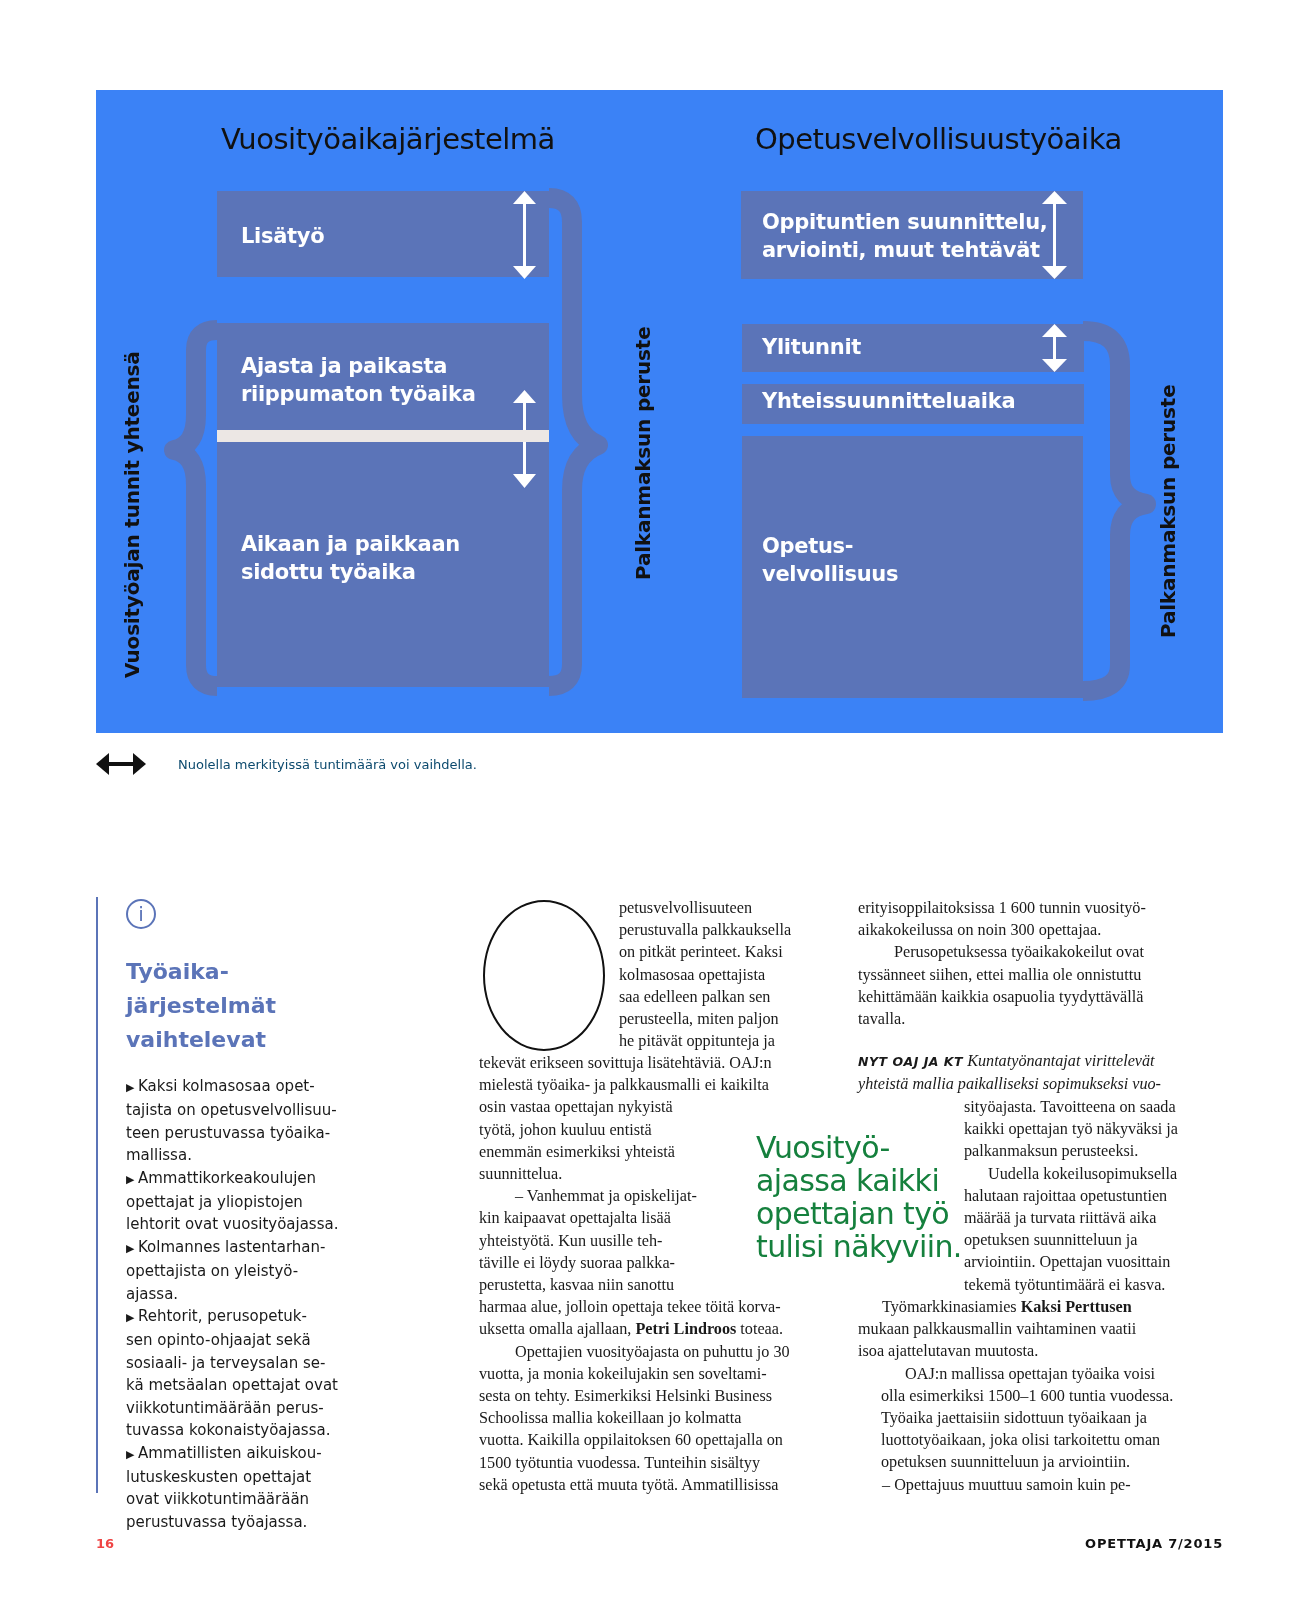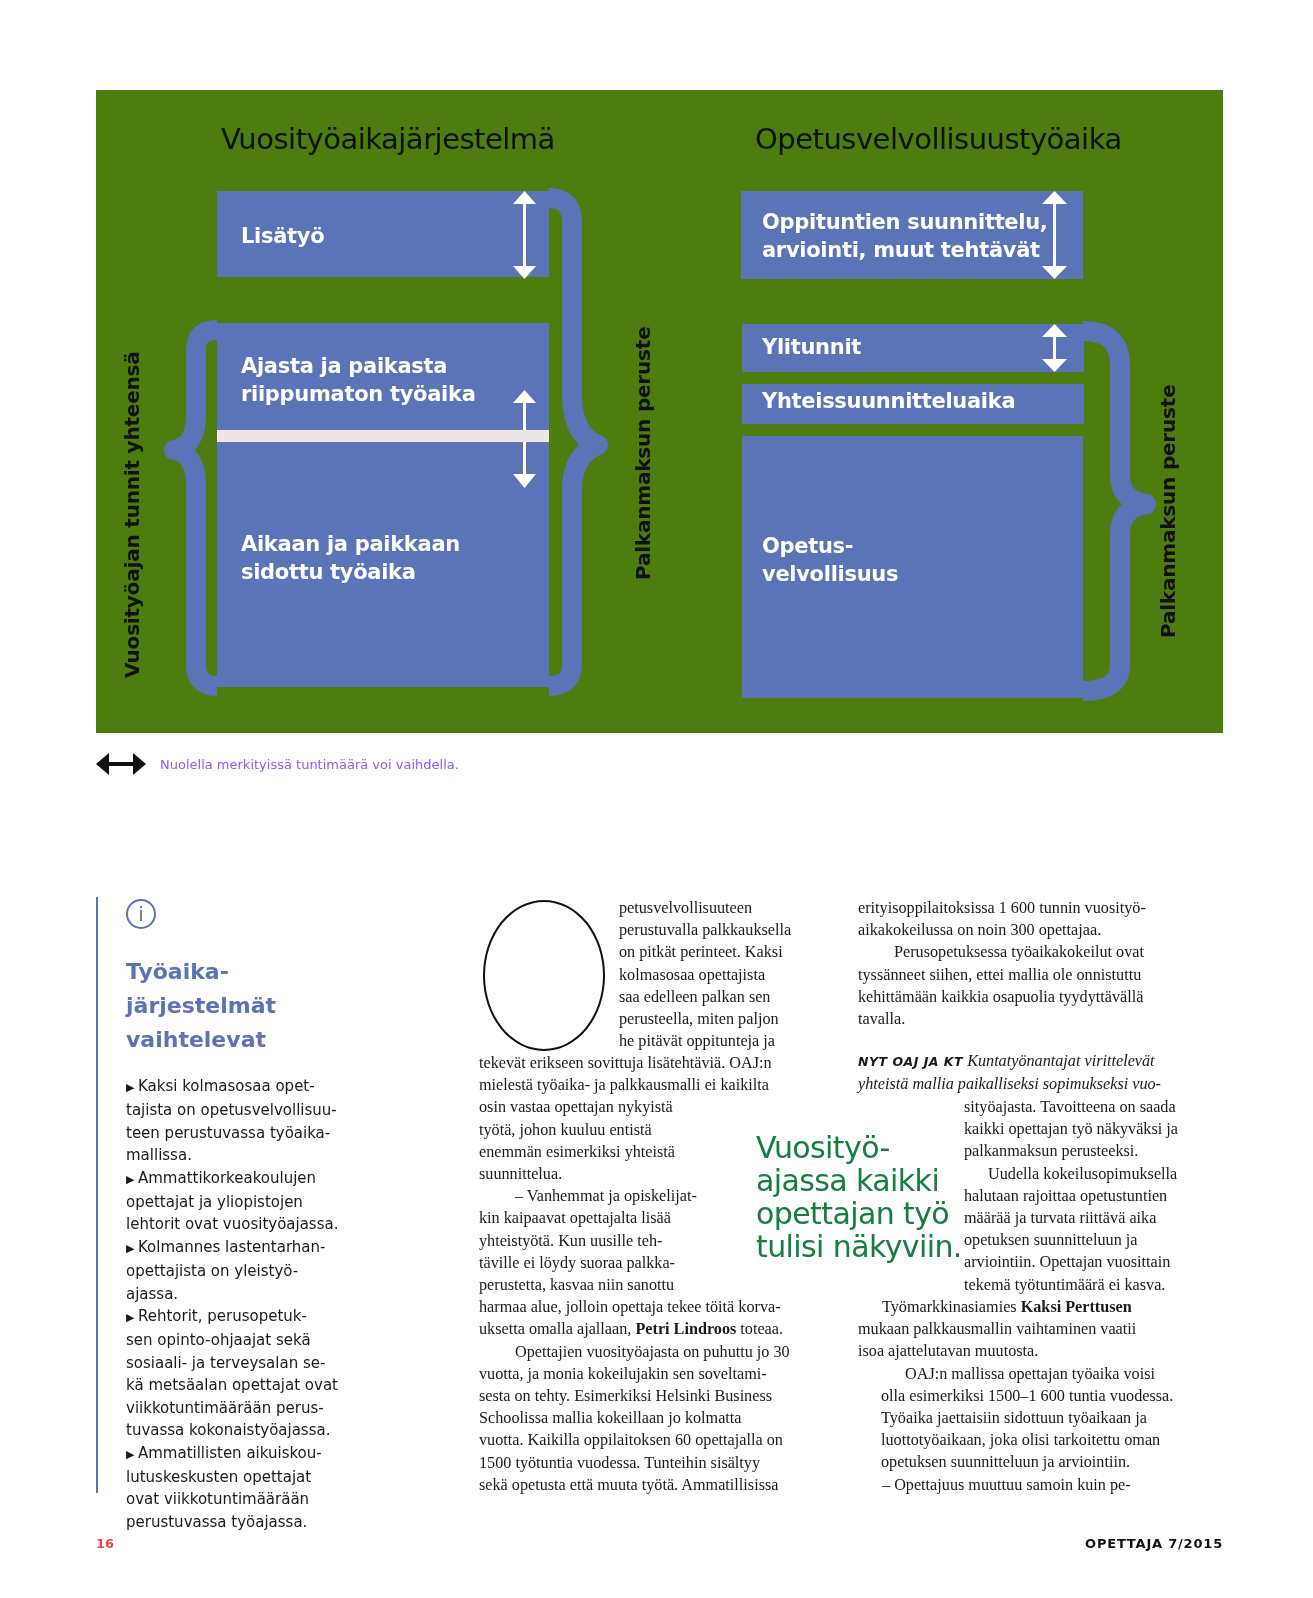--- a/index.html
+++ b/index.html
@@ -1,26 +1,26 @@
 <!DOCTYPE html>
 <html><head>
 <meta charset="utf-8">
 <style>
   * { box-sizing: border-box; margin: 0; padding: 0; }
   html, body { width: 1313px; height: 1598px; background: #ffffff; overflow: hidden; }
   body { position: relative; font-family: "Liberation Serif", serif; color: #1a1a1a; }
 
-  .diagram { position: absolute; left: 96px; top: 90px; width: 1127px; height: 643px; background: #4d7c0f; }
+  .diagram { position: absolute; left: 96px; top: 90px; width: 1127px; height: 643px; background: #3b82f6; }
   .diagram svg { position: absolute; left: 0; top: 0; }
   .d-title { position: absolute; font-family: "DejaVu Sans", sans-serif; font-weight: normal; font-size: 29px; color: #111; letter-spacing: -0.5px; white-space: nowrap; }
   .box-label { position: absolute; font-family: "DejaVu Sans", sans-serif; font-weight: bold; font-size: 21px; line-height: 28px; color: #ffffff; white-space: nowrap; letter-spacing: -0.3px; }
   .vlabel { position: absolute; font-family: "DejaVu Sans", sans-serif; font-weight: bold; font-size: 20px; color: #111; white-space: nowrap; transform-origin: left top; transform: rotate(-90deg); letter-spacing: -0.2px; }
 
   .legend { position: absolute; left: 96px; top: 752px; height: 24px; display: flex; align-items: center; }
-  .legend-text { font-family: "DejaVu Sans", sans-serif; font-size: 13px; color: #8b5cf6; margin-left: 14px; }
+  .legend-text { font-family: "DejaVu Sans", sans-serif; font-size: 13px; color: #0c4a6e; margin-left: 32px; }
 
   .infobox { position: absolute; left: 96px; top: 897px; width: 260px; height: 596px; border-left: 2px solid #5b74b8; padding-left: 28px; }
   .info-icon { width: 30px; height: 30px; border: 2px solid #5b74b8; border-radius: 50%; color: #5b74b8; font-family: "DejaVu Sans", sans-serif; font-size: 20px; text-align: center; line-height: 26px; margin-top: 2px; }
   .info-title { margin-top: 26px; font-family: "DejaVu Sans", sans-serif; font-weight: bold; font-size: 22px; line-height: 34px; color: #5b74b8; white-space: pre-line; }
   .info-list { margin-top: 18px; font-family: "DejaVu Sans", sans-serif; font-size: 15px; line-height: 22.4px; color: #1a1a1a; }
   .info-item { white-space: pre-line; }
   .info-item::before { content: "\25B6\00A0"; font-size: 11px; }
 
   .col { position: absolute; font-size: 16.2px; line-height: 22.2px; color: #1a1a1a; }
   .col p { white-space: pre-line; }

